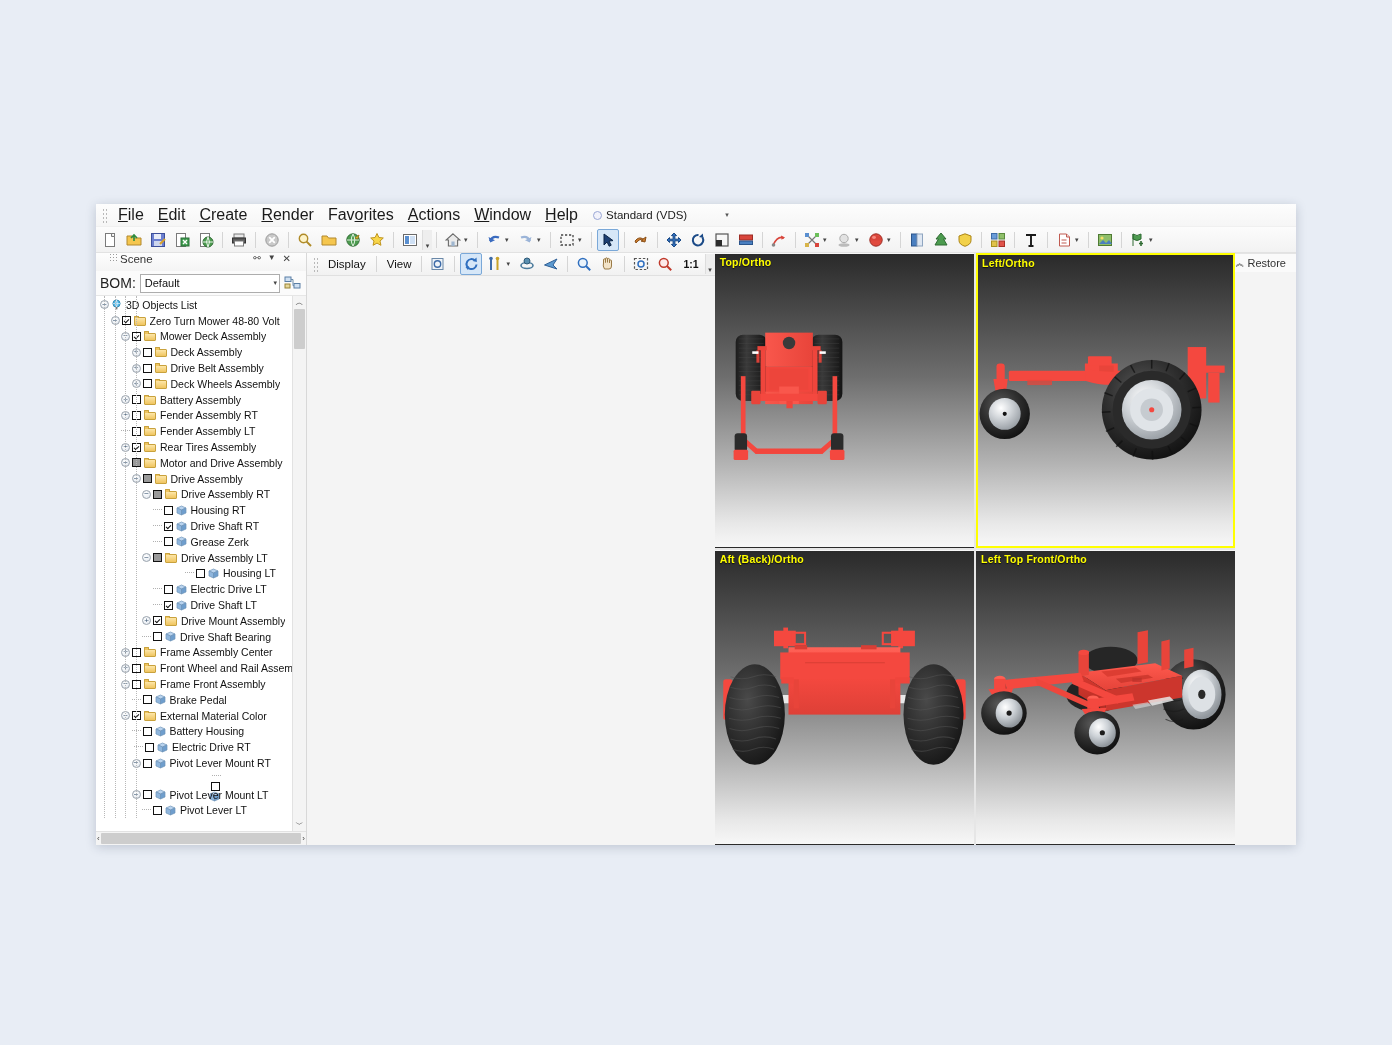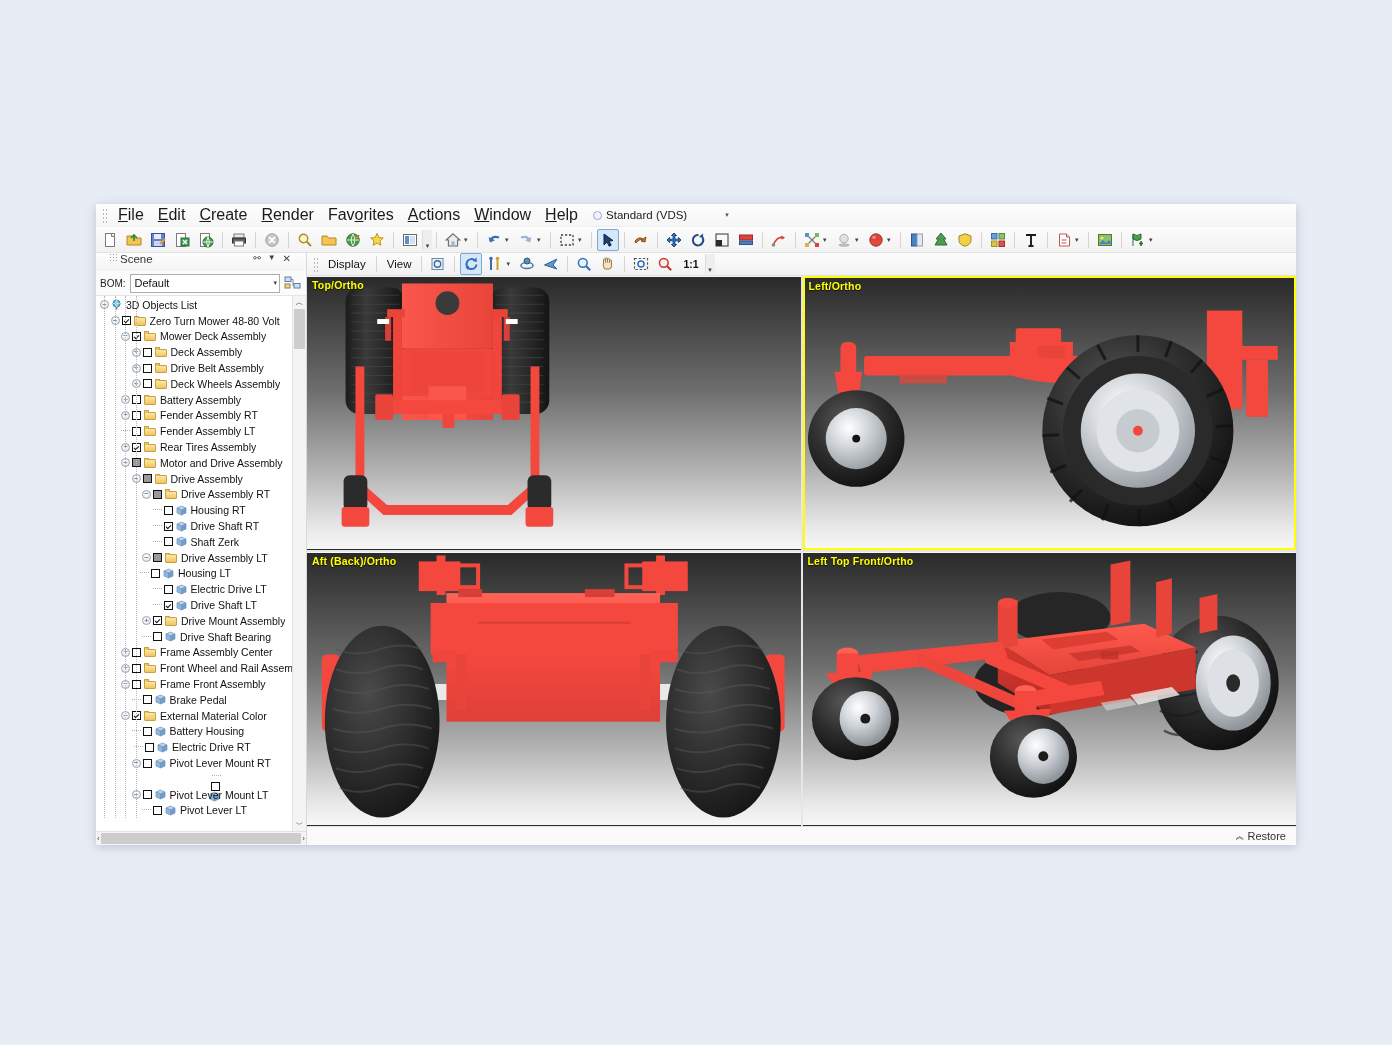--- a/index.html
+++ b/index.html
@@ -91,21 +91,21 @@
   .dots-grip{
     width:8px;height:9px;
     background-image:radial-gradient(#9a9a9a 45%,transparent 46%);
     background-size:3px 3px;flex:0 0 auto;
   }
   #scene-title{font-size:11.5px;color:#333;flex:1;}
   .hdr-icon{font-size:10px;color:#444;padding:0 2px;cursor:default;}
   #bom-row{
     height:24px;display:flex;align-items:center;gap:4px;padding:0 4px;
   }
-  #bom-label{font-size:10px;color:#222;}
+  #bom-label{font-size:14px;color:#222;}
   #bom-select{
     flex:1;height:17px;background:#fff;border:1px solid #adadad;
     display:flex;align-items:center;justify-content:space-between;
     padding:0 2px 0 4px;font-size:11px;color:#111;cursor:default;
   }
   #bom-select .sel-caret{font-size:7px;color:#444;}
   #bom-tree-icon{
     width:18px;height:16px;flex:0 0 auto;position:relative;cursor:default;
   }
   
@@ -187,21 +187,21 @@
     border-top:1px solid #e2e2e2;
     display:flex;align-items:center;justify-content:space-between;
     padding:0 1px;
   }
   #tree-hthumb{
     height:11px;flex:1;margin:0 1px;background:#cdcdcd;
     border-radius:1px;cursor:default;
   }
   
   #viewport-area{
-    flex:1;display:flex;flex-direction:column;min-width:0;
+    flex:1;display:flex;flex-direction:row;min-width:0;
     background:#f4f4f4;
   }
   #vp-toolbar{
     height:22px;min-height:22px;
     background:linear-gradient(#fcfcfc,#f1f1f1);
     border-bottom:1px solid #e0e0e0;
     display:flex;align-items:center;padding-left:2px;
   }
   .vp-text-btn{
     font-size:11.5px;color:#111;padding:2px 6px;cursor:default;
@@ -673,31 +673,31 @@
                 <span style="width:9px;height:1px;border-top:1px dotted #b0b0b0;display:block;"></span>
               </span>
               <span class="cbox"></span>
               <span class="cube">
                 <svg width="11" height="11" viewBox="0 0 11 11">
                   <path d="M5.5 1 L10 3 L5.5 5 L1 3 Z" fill="#b9d3ee" stroke="#6f93b8" stroke-width=".7"></path>
                   <path d="M1 3 L5.5 5 L5.5 10 L1 8 Z" fill="#8fb6dd" stroke="#6f93b8" stroke-width=".7"></path>
                   <path d="M10 3 L5.5 5 L5.5 10 L10 8 Z" fill="#6f9ecd" stroke="#6f93b8" stroke-width=".7"></path>
                 </svg>
               </span>
-              <span class="tlabel">Shaft Zerk</span>
+              <span class="tlabel">Grease Zerk</span>
             </div>
             <div class="trow" style="padding-left: 45px;">
               <span class="expander has">
                 <span class="box">−</span>
               </span>
               <span class="cbox partial"></span>
               <span class="folder"></span>
               <span class="tlabel">Drive Assembly LT</span>
             </div>
-            <div class="trow" style="padding-left: 43px;">
+            <div class="trow" style="padding-left: 88px;">
               <span class="expander">
                 <span style="width:9px;height:1px;border-top:1px dotted #b0b0b0;display:block;"></span>
               </span>
               <span class="cbox"></span>
               <span class="cube">
                 <svg width="11" height="11" viewBox="0 0 11 11">
                   <path d="M5.5 1 L10 3 L5.5 5 L1 3 Z" fill="#b9d3ee" stroke="#6f93b8" stroke-width=".7"></path>
                   <path d="M1 3 L5.5 5 L5.5 10 L1 8 Z" fill="#8fb6dd" stroke="#6f93b8" stroke-width=".7"></path>
                   <path d="M10 3 L5.5 5 L5.5 10 L10 8 Z" fill="#6f9ecd" stroke="#6f93b8" stroke-width=".7"></path>
                 </svg>

